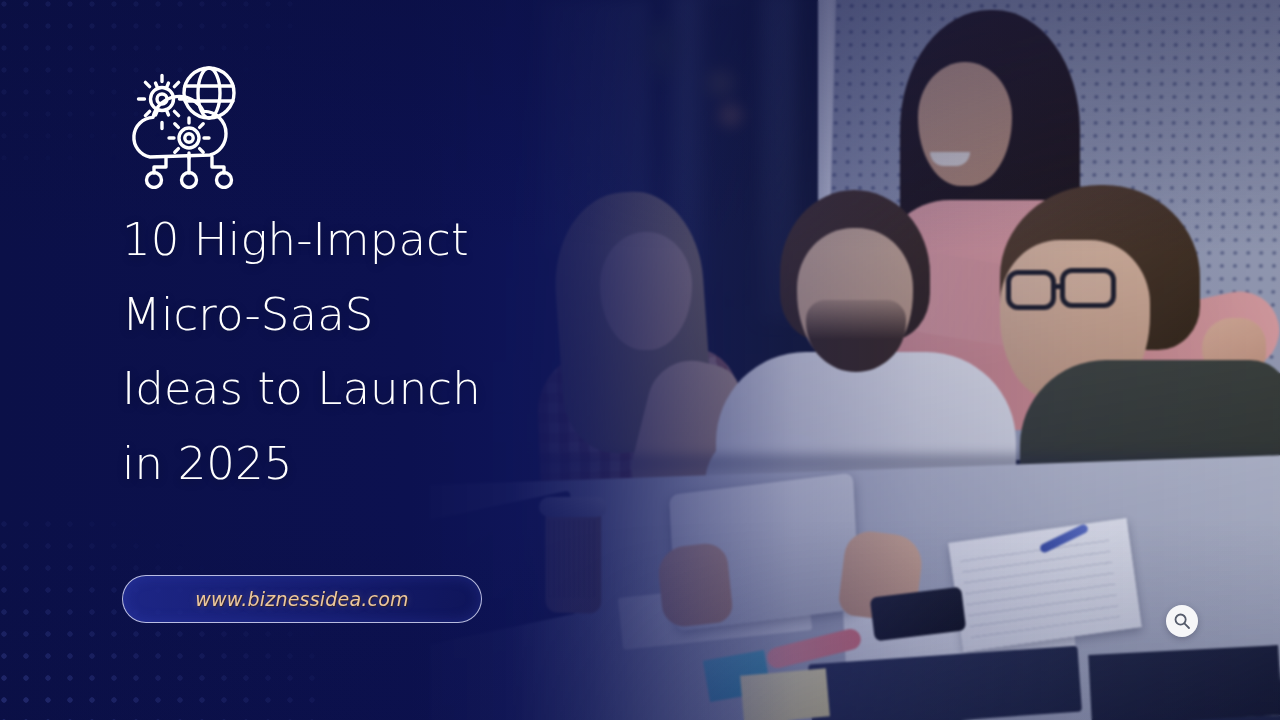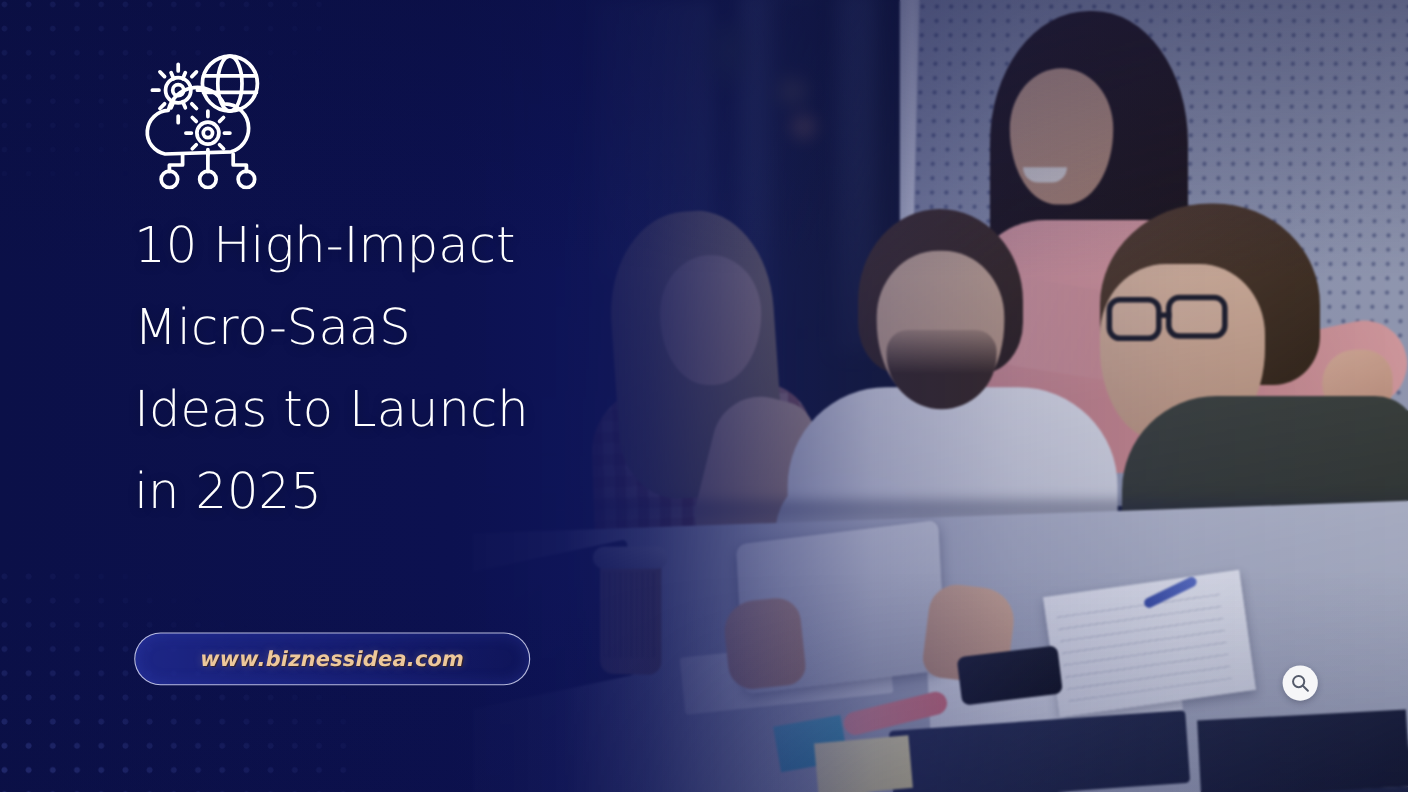--- a/index.html
+++ b/index.html
@@ -361,21 +361,21 @@
     position:absolute; left:0; top:0; width:300px; height:160px;
     background-image:radial-gradient(circle at 4px 4px, rgba(80,95,190,.16) 2.2px, transparent 3px);
     background-size:22px 22px;
     -webkit-mask-image:linear-gradient(to bottom right, #000 0%, transparent 70%);
             mask-image:linear-gradient(to bottom right, #000 0%, transparent 70%);
   }
 
   
   .content {
     position:absolute; left:0; top:0; width:600px; height:720px;
-    padding:40px 0 0 122px;
+    padding:57px 0 0 122px;
   }
 
   .logo-mark { width:130px; height:132px; display:block; }
 
   .headline {
     margin-top:14px;
     color:#ffffff;
     font-family:"DejaVu Sans", sans-serif;
     font-weight:300;
     font-size:45px;
@@ -392,21 +392,21 @@
     width:360px; height:48px;
     border:1.5px solid rgba(214,216,245,.85);
     border-radius:26px;
     background:linear-gradient(95deg, rgba(34,44,150,.80) 0%, rgba(26,34,126,.70) 55%, rgba(18,24,96,.55) 100%);
     display:flex; align-items:center; justify-content:center;
     box-shadow:0 0 14px rgba(60,80,210,.28) inset;
   }
   .url-text {
     font-family:"DejaVu Sans", sans-serif;
     font-style:italic;
-    font-weight:bold;
+    font-weight:normal;
     font-size:19px;
     letter-spacing:.2px;
     color:#edc89b;
     text-shadow:1px 1px 0 rgba(60,30,0,.55), 0 0 8px rgba(240,200,150,.25);
   }
 
   
   .search-fab {
     position:absolute; left:1166px; top:605px;
     width:32px; height:32px; border-radius:50%;

